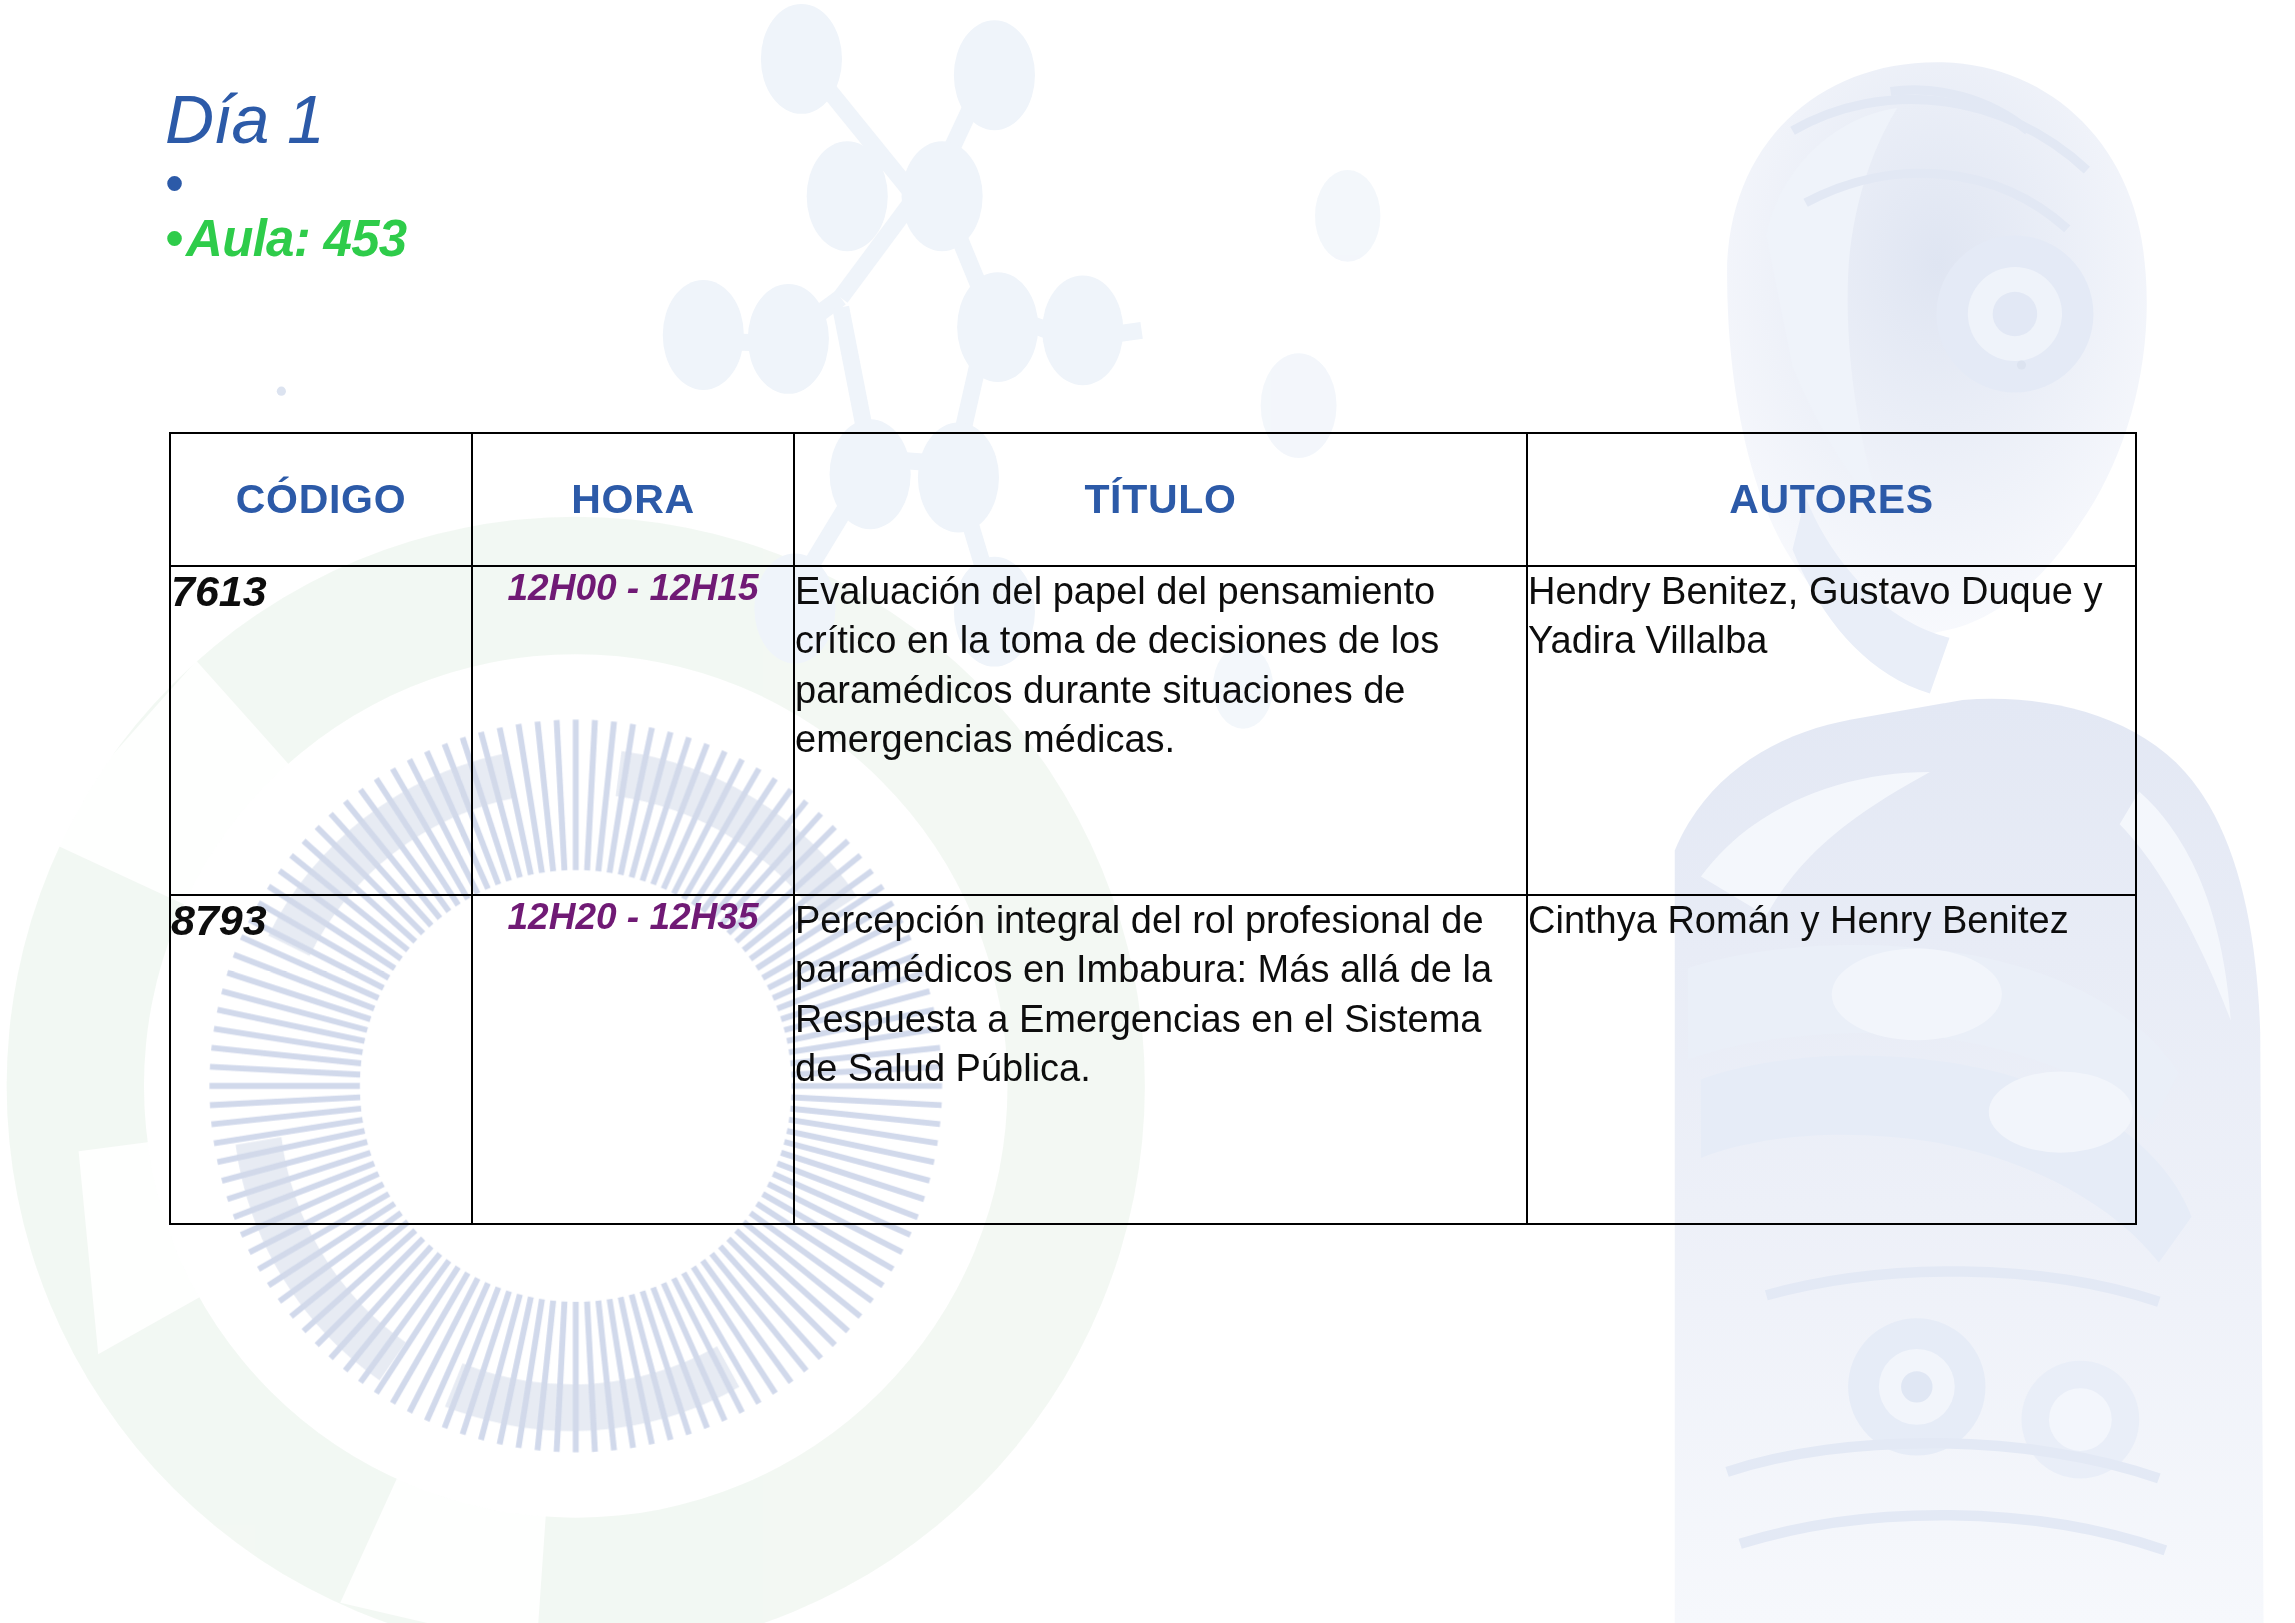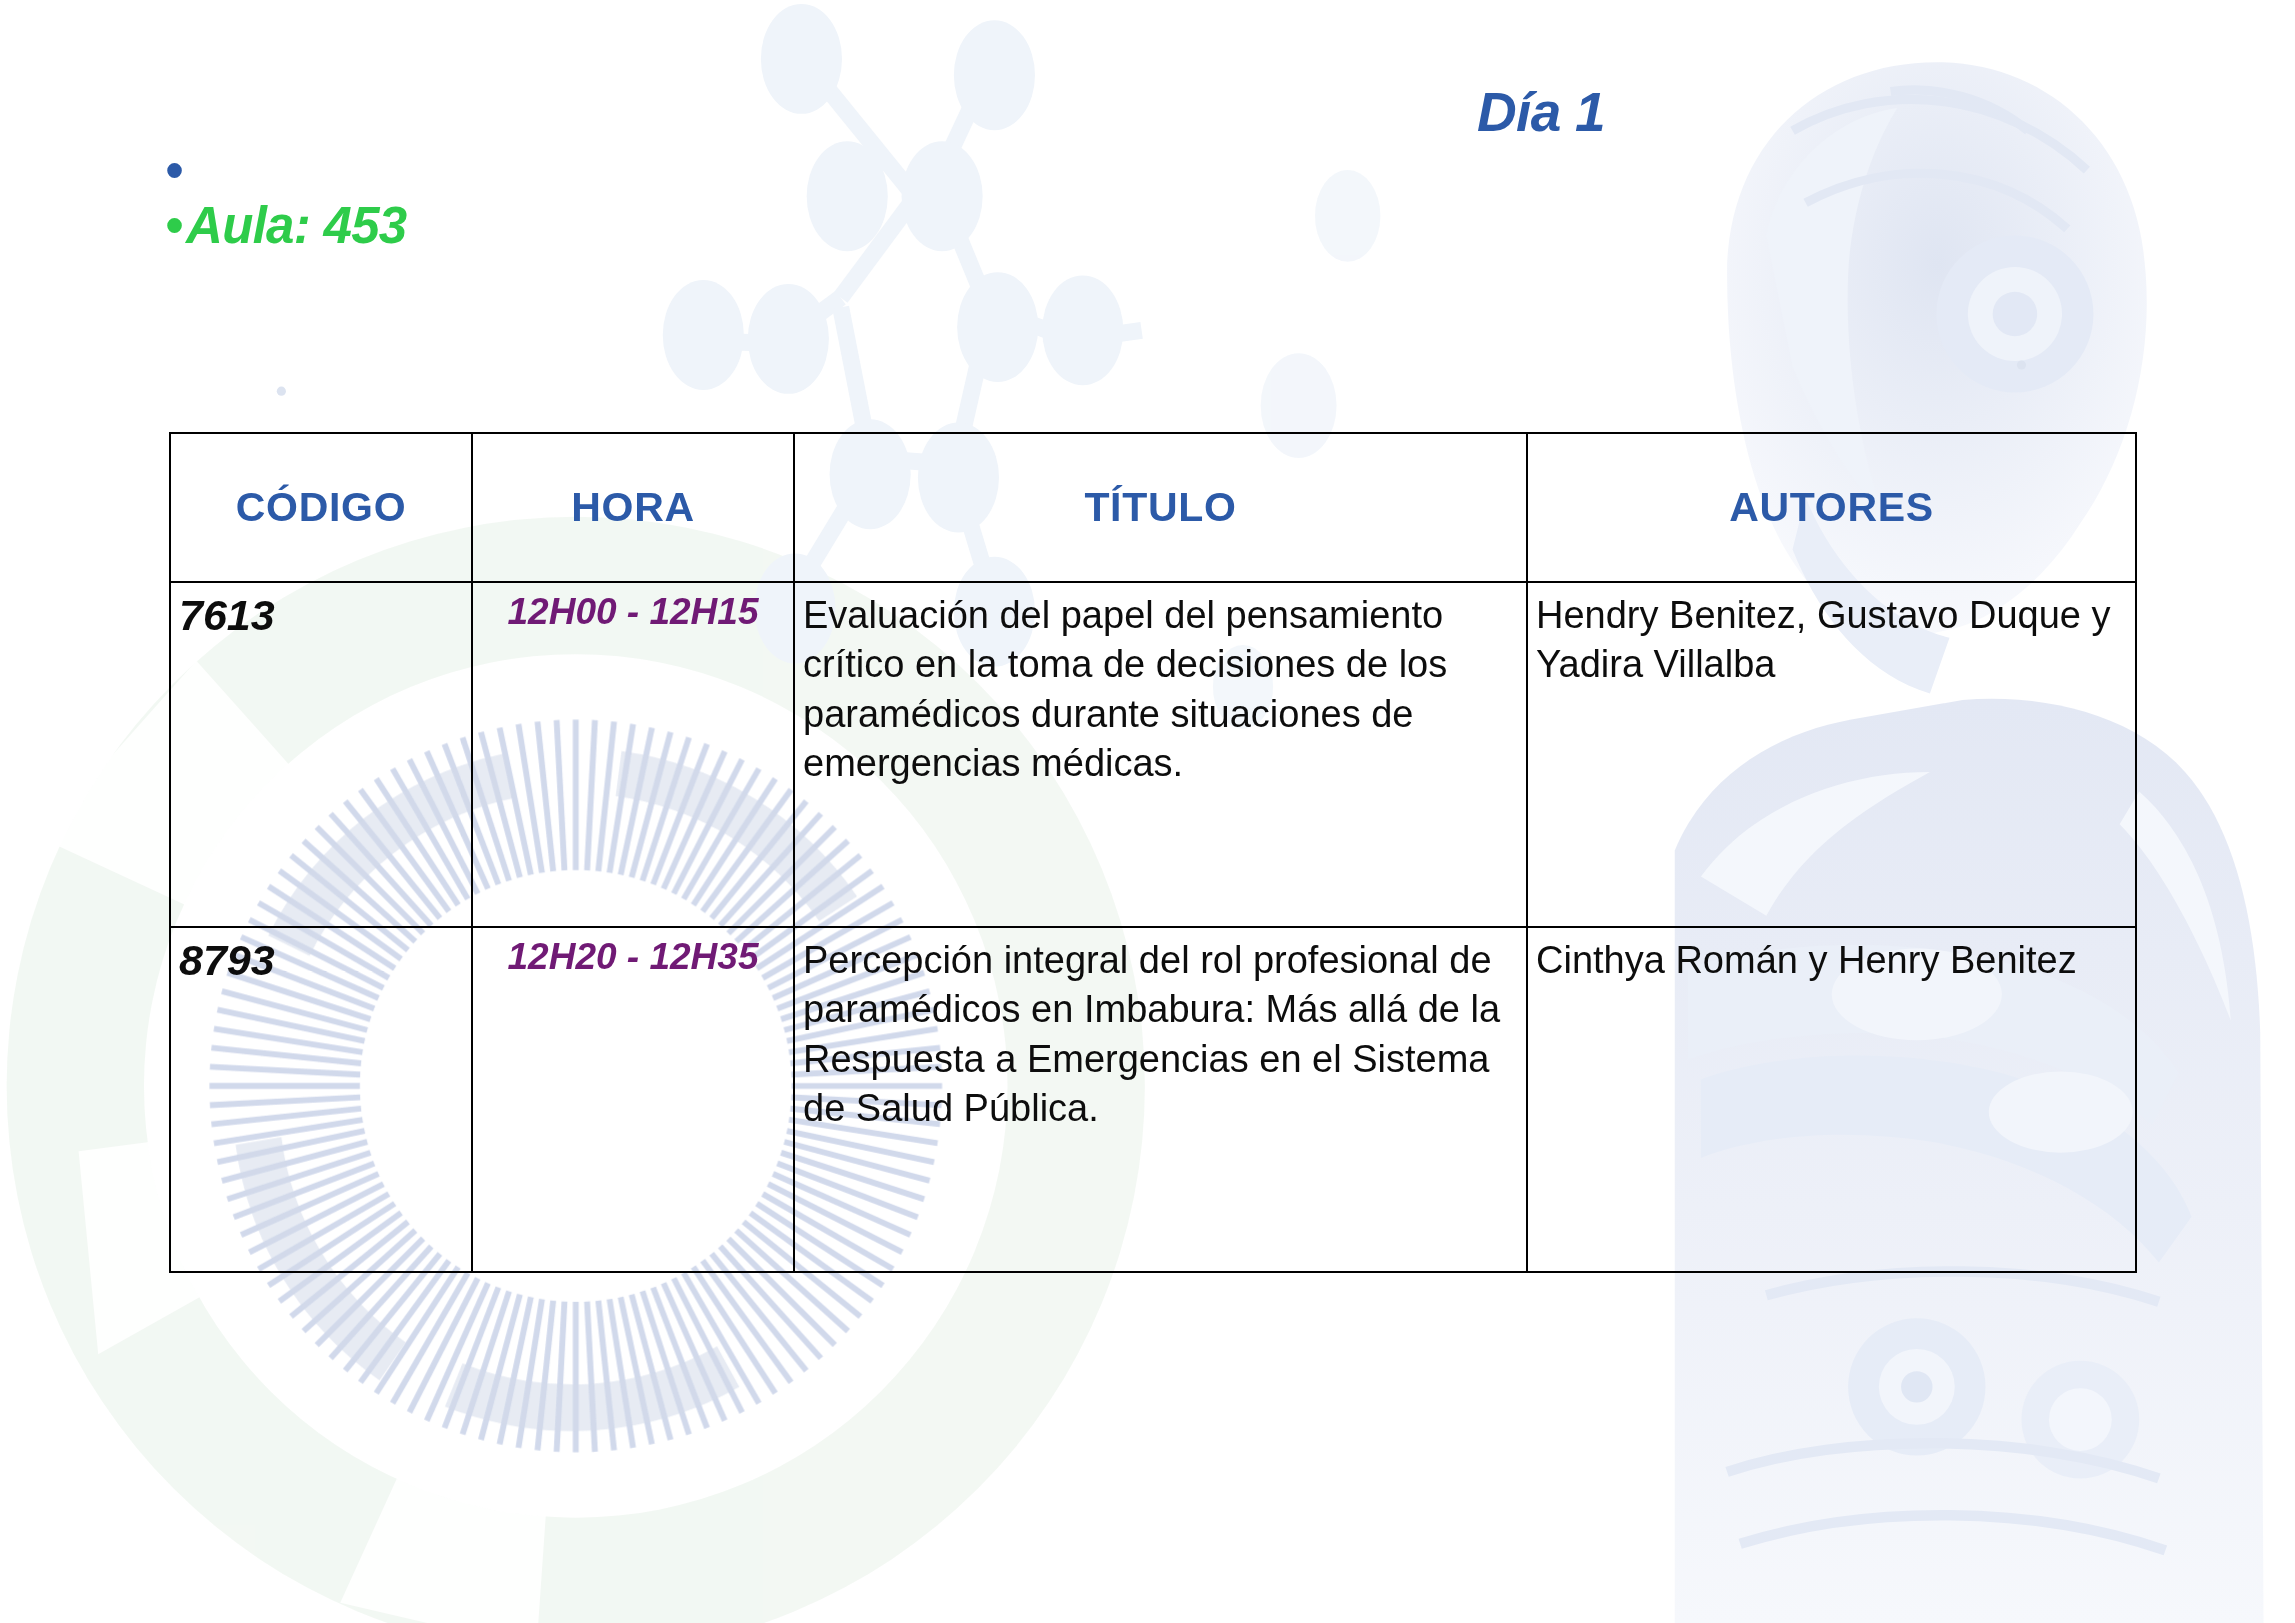--- a/index.html
+++ b/index.html
@@ -33,29 +33,28 @@
   }
 
   
   .header {
     position: absolute;
     left: 165px;
     top: 85px;
     width: 1440px;
   }
   .day-title {
-    font-size: 55px;
-    font-weight: 700;
+    font-size: 68px;
+    font-weight: 400;
     font-style: italic;
     color: #2C5AA8;
     line-height: 1.0;
     letter-spacing: -0.7px;
     margin: 0 0 5.2px 0;
     white-space: nowrap;
-    text-align: right;
   }
   .bullet-line {
     display: flex;
     align-items: baseline;
     font-size: 51px;
     font-weight: 700;
     font-style: italic;
     line-height: 1.18;
     white-space: nowrap;
     letter-spacing: -0.7px;
@@ -81,21 +80,21 @@
   .agenda-table col.c-codigo { width: 302px; }
   .agenda-table col.c-hora   { width: 322px; }
   .agenda-table col.c-titulo { width: 733px; }
   .agenda-table col.c-autores{ width: 609px; }
 
   .agenda-table th,
   .agenda-table td {
     border: 2.6px solid #000000;
     background: transparent;
     vertical-align: top;
-    padding: 8px;
+    padding: 0;
   }
 
   .agenda-table thead th {
     height: 131px;
     vertical-align: middle;
     text-align: center;
     color: #2C5AA8;
     font-size: 41px;
     font-weight: 700;
     letter-spacing: 0.7px;

